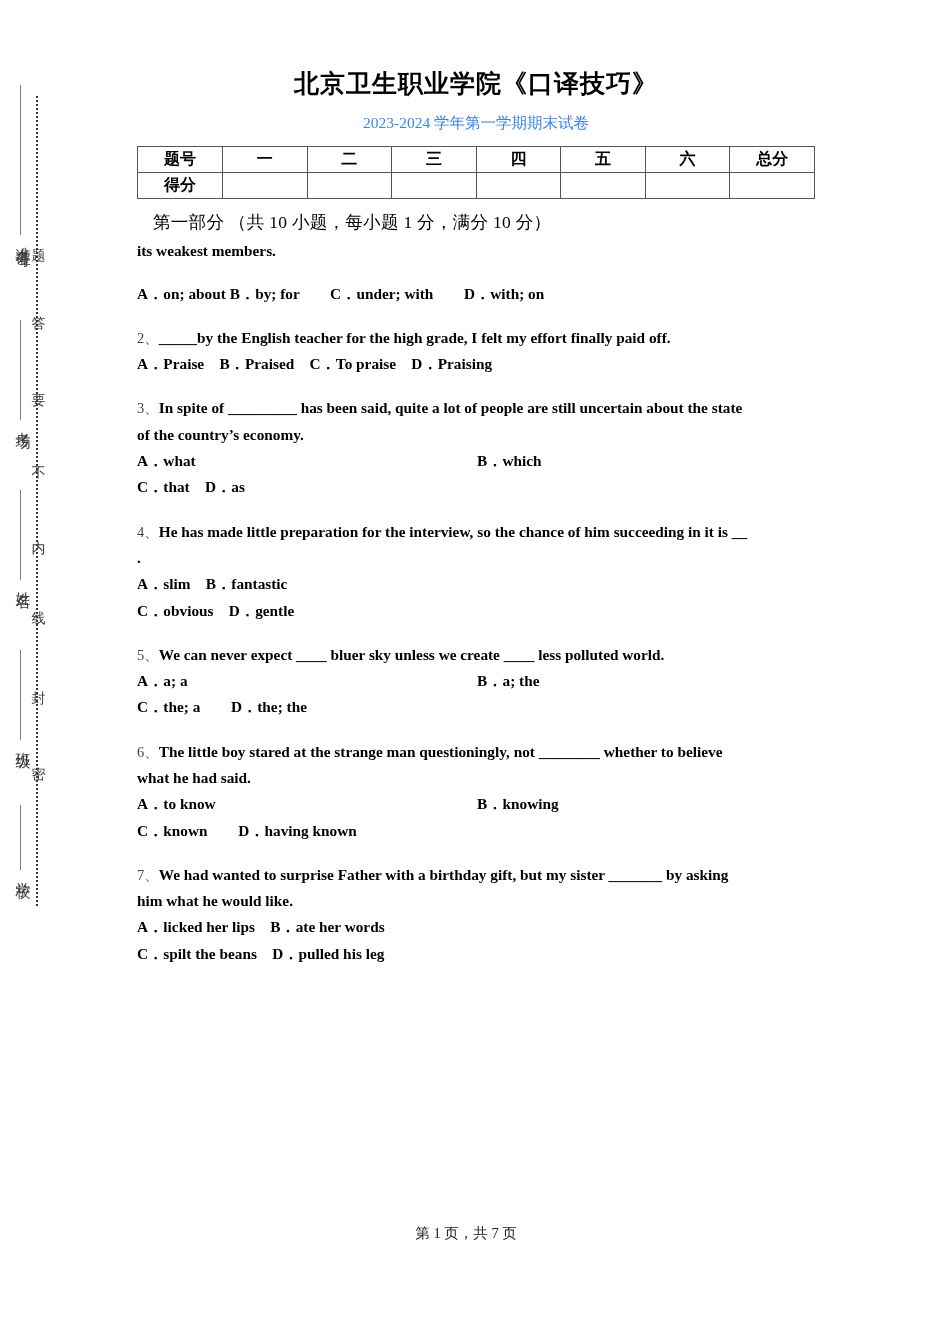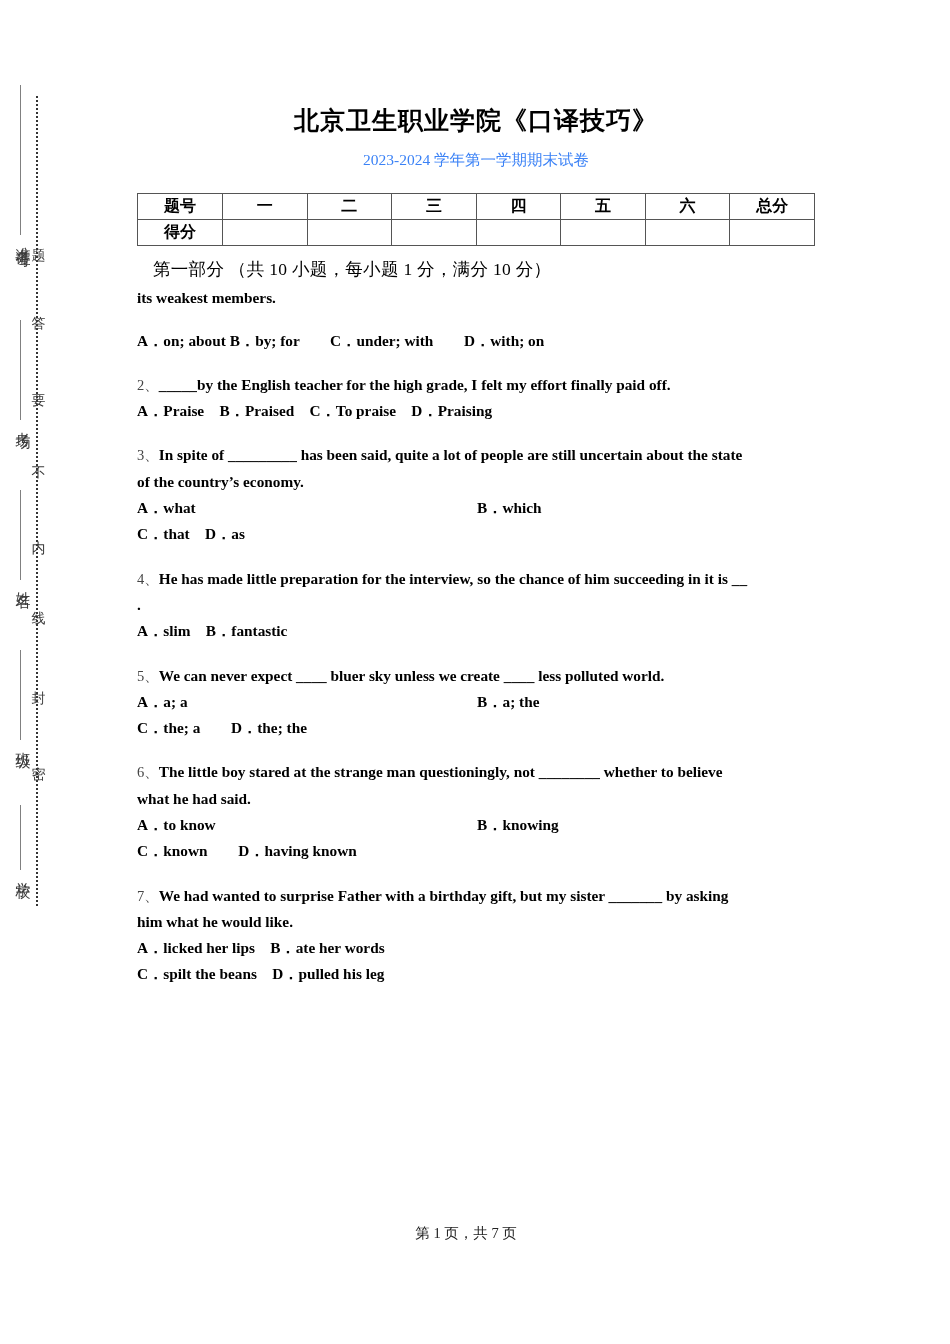--- a/index.html
+++ b/index.html
@@ -56,39 +56,39 @@
     top: 0;
     width: 678px;
   }
 
   .doc-title {
     text-align: center;
     font-size: 25px;
     font-weight: bold;
     letter-spacing: 1px;
     margin: 0;
-    padding-top: 105px;
+    padding-top: 68px;
     line-height: 1.25;
     font-family: "Liberation Sans", "DejaVu Sans", sans-serif;
   }
   .doc-subtitle {
     text-align: center;
     font-size: 15.5px;
     margin: 0;
     padding-top: 14px;
     padding-bottom: 10px;
     color: #3b82f6;
   }
 
   
   table.score-table {
     border-collapse: collapse;
     width: 678px;
     table-layout: fixed;
-    margin-top: 12px;
+    margin-top: 2px;
   }
   table.score-table td {
     border: 1px solid #555555;
     height: 25px;
     text-align: center;
     vertical-align: middle;
     font-size: 16px;
     font-weight: bold;
     padding: 0;
     font-family: "Liberation Sans", "DejaVu Sans", sans-serif;
@@ -223,20 +223,21 @@
       <span class="opt-b">B．which</span>
     </div>
     <p class="opt-row single">C．that　D．as</p>
   </div>
   <div class="opt-gap"></div>
 
   <div class="question-block">
     <p class="q-stem"><span class="q-num">4、</span><span>He has made little preparation for the interview, so the chance of him succeeding in it is __</span></p>
     <p class="q-stem">.</p>
     <p class="opt-row single">A．slim　B．fantastic</p>
+    <p class="opt-row single">C．obvious　D．gentle</p>
   </div>
   <div class="opt-gap"></div>
 
   <div class="question-block">
     <p class="q-stem"><span class="q-num">5、</span><span>We can never expect ____ bluer sky unless we create ____ less polluted world.</span></p>
     <div class="opt-row">
       <span class="opt-a">A．a; a</span>
       <span class="opt-b">B．a; the</span>
     </div>
     <p class="opt-row single">C．the; a　　D．the; the</p>

